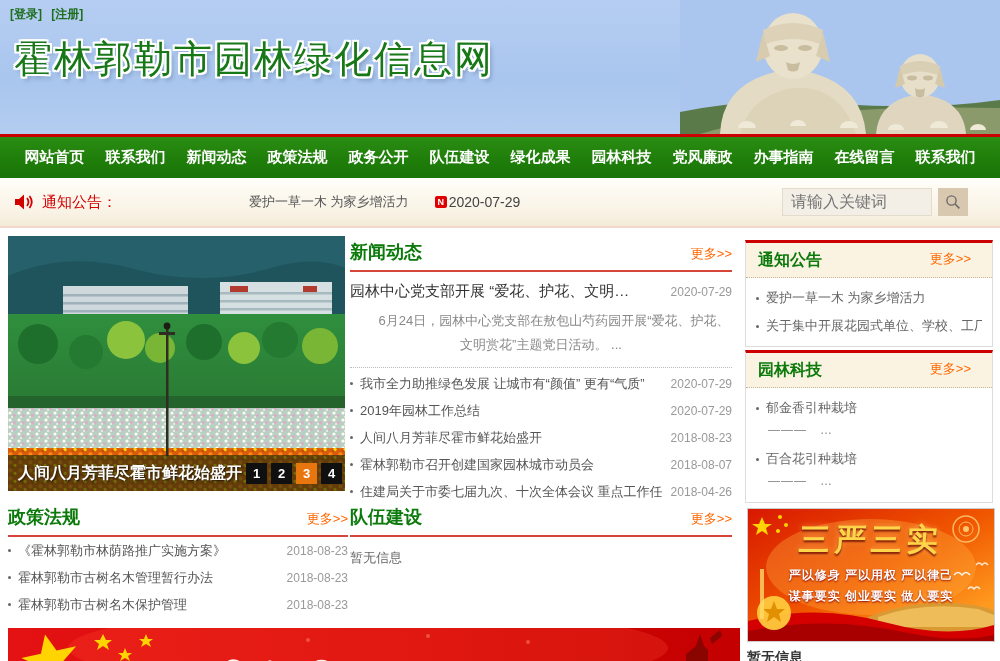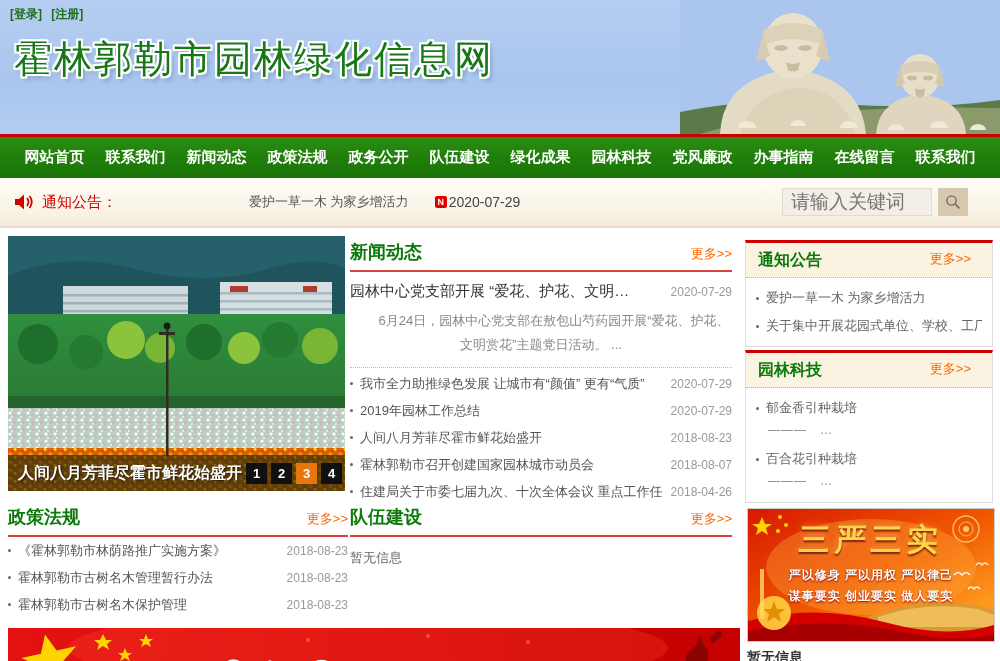--- a/index.html
+++ b/index.html
@@ -28,21 +28,21 @@
     background:linear-gradient(180deg,#fffef9 0%,#f8f1e2 80%,#f3ead6 100%);
     border-bottom:2px solid #f2d7cd; display:flex; align-items:center; }
   .speaker { margin-left:14px; }
   .notice-label { color:#d30000; font-weight:normal; font-size:15px; margin-left:8px; }
   .notice-link { margin-left:132px; font-size:13px; color:#555; cursor:pointer; }
   .new-badge { display:inline-block; margin-left:26px; background:#e00000; color:#fff; font-size:9px;
     font-weight:bold; width:12px; height:12px; line-height:12px; text-align:center; border-radius:2px; }
   .notice-date { margin-left:2px; font-size:14px; color:#444; }
   .search-wrap { position:absolute; right:32px; top:10px; display:flex; }
   .search-input { width:150px; height:28px; border:1px solid #e3dccc; background:#f3efe6; padding:13px 8px;
-    font-size:19px; color:#999; outline:none; font-family:inherit; }
+    font-size:16px; color:#999; outline:none; font-family:inherit; }
   .search-btn { width:30px; height:28px; margin-left:6px; background:#d9c8b0; border:none; cursor:pointer;
     display:flex; align-items:center; justify-content:center; }
 
   
   .main { position:absolute; left:0; top:228px; width:1000px; height:433px; background:#fff; }
 
   
   .carousel { position:absolute; left:8px; top:8px; width:337px; height:255px; overflow:hidden; }
   .caption-bar { position:absolute; left:0; bottom:0; width:100%; height:36px;
     background:rgba(28,40,10,.62); display:flex; align-items:center; }

